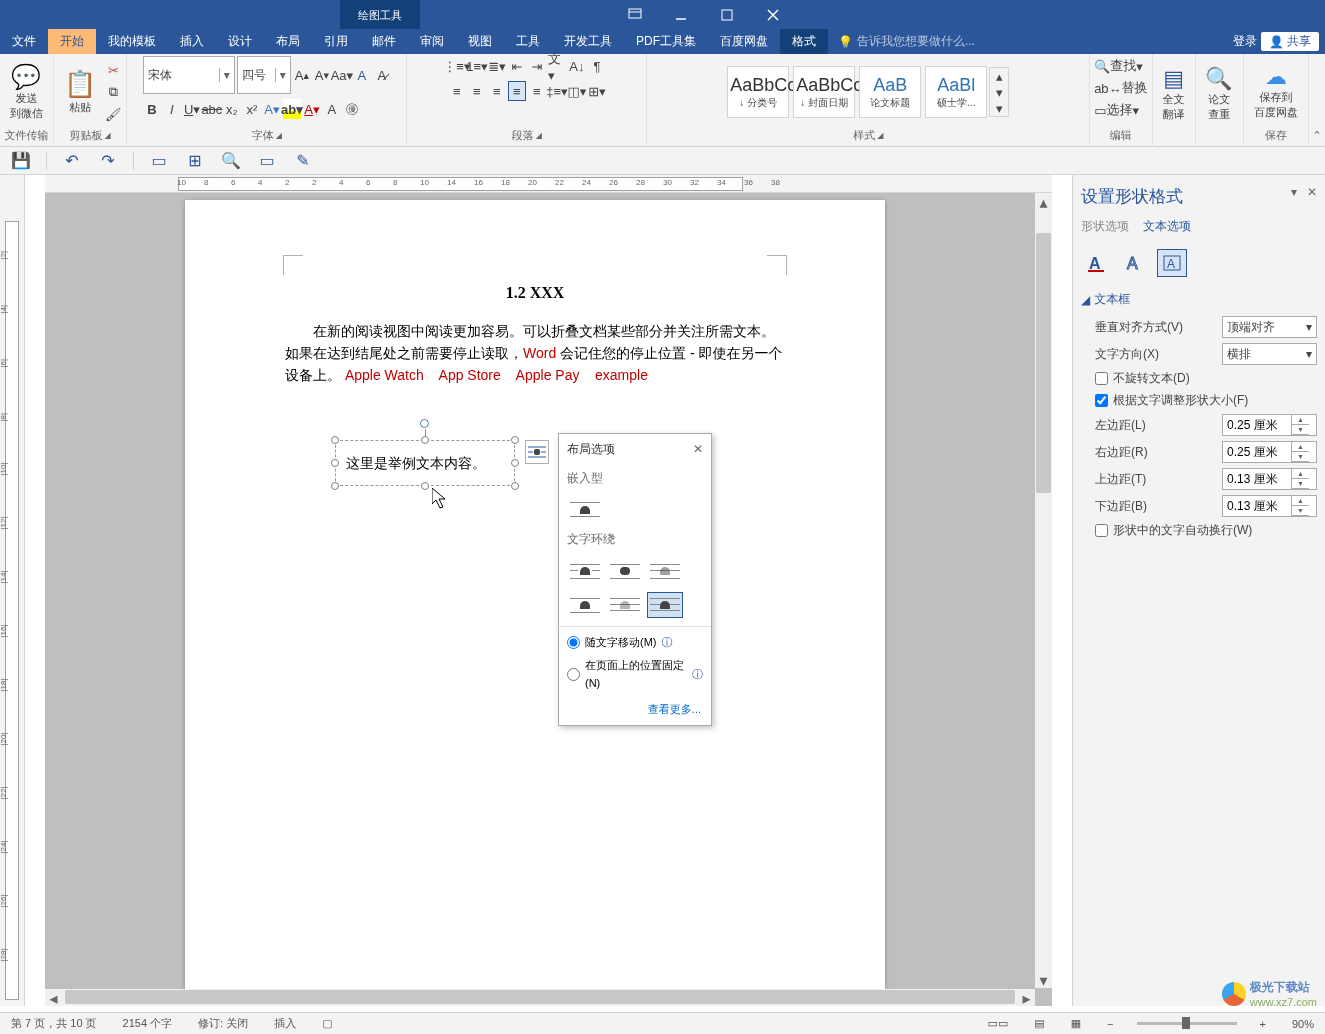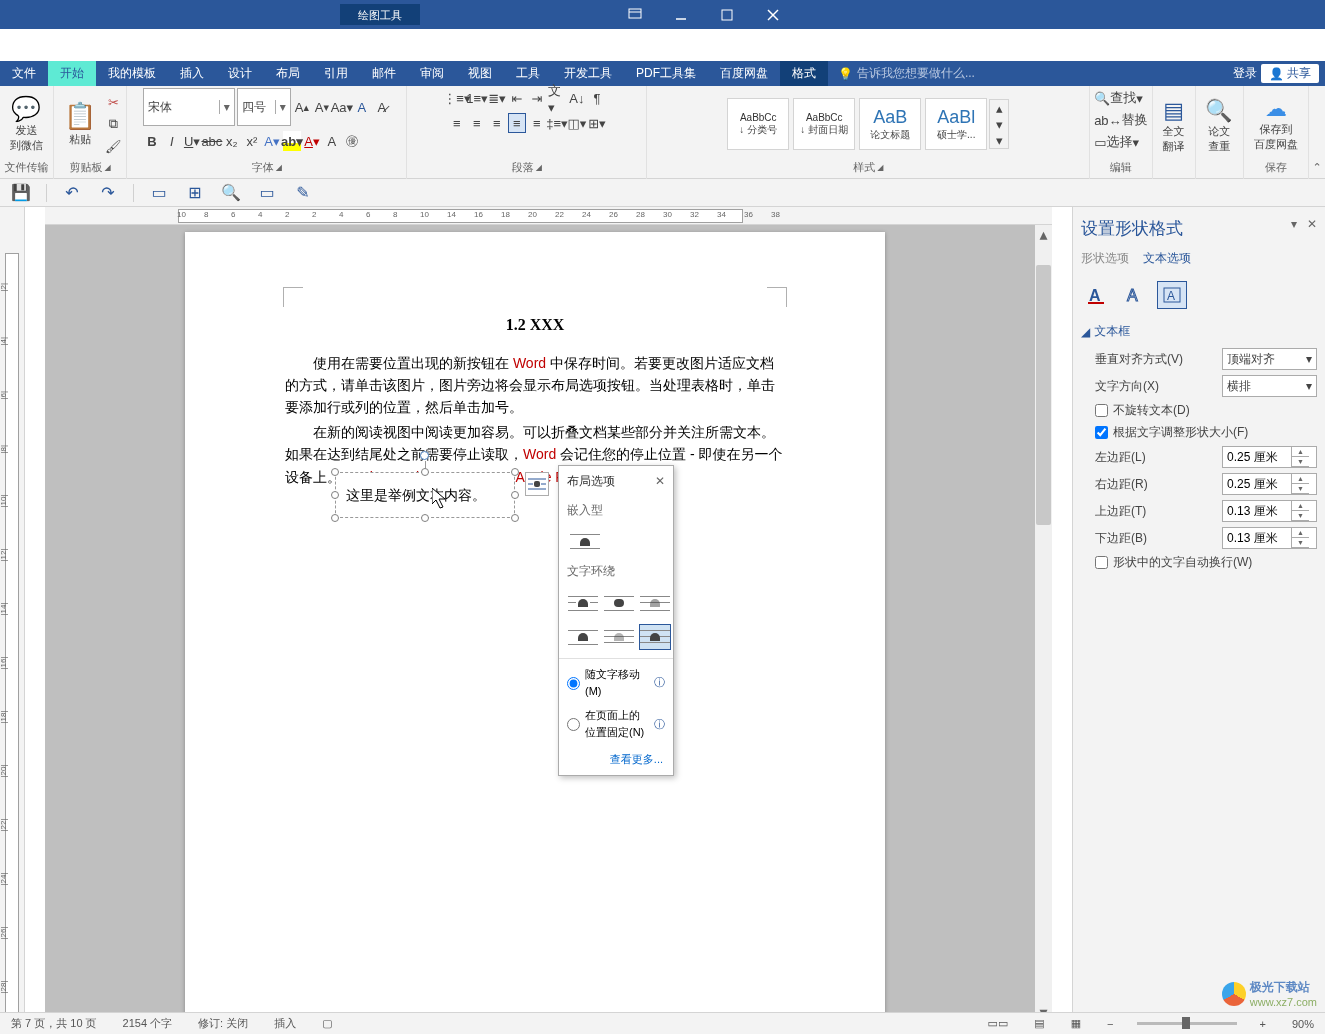--- a/index.html
+++ b/index.html
@@ -1,42 +1,42 @@
 <!DOCTYPE html>
 <html><head>
 <meta charset="utf-8">
 <style>
 *{box-sizing:border-box;margin:0;padding:0;font-family:"Microsoft YaHei","Segoe UI",sans-serif;}
 body{width:1325px;height:1034px;background:#fff;overflow:hidden;position:relative;}
 .titlebar{height:29px;background:#2b579a;display:flex;align-items:center;color:#fff;font-size:12px;}
 .titlebar-center{flex:1;text-align:center;}
-.ctx-tool{background:#124078;padding:0 18px;height:21px;line-height:12px;font-size:11px;text-align:center;display:flex;flex-direction:column;justify-content:center;}
+.ctx-tool{background:#124078;padding:0 18px;height:29px;line-height:12px;font-size:11px;text-align:center;display:flex;flex-direction:column;justify-content:center;}
 .win-controls{display:flex;gap:0;}
 .win-btn{width:46px;height:29px;display:flex;align-items:center;justify-content:center;cursor:pointer;}
 .win-btn svg{stroke:#fff;}
-.menubar{height:25px;background:#2b579a;display:flex;align-items:center;color:#fff;font-size:12px;margin-top:32px;}
+.menubar{height:25px;background:#2b579a;display:flex;align-items:center;color:#fff;font-size:12px;}
 .menu-item{padding:0 12px;height:25px;display:flex;align-items:center;cursor:pointer;}
-.menu-item.active{background:#5eead4;color:#2b579a;}
+.menu-item.active{background:#fdba74;color:#2b579a;}
 .menu-item.ctx{background:#124078;}
 .tellme{color:#b8c7e0;margin-left:10px;flex:1;display:flex;align-items:center;gap:4px;}
 .tabs-right{display:flex;align-items:center;gap:4px;margin-right:6px;}
 .share-btn{background:#fff;color:#2b579a;border-radius:2px;padding:1px 8px;display:flex;align-items:center;gap:3px;}
 .ribbon{height:93px;background:#f3f3f3;border-bottom:1px solid #d4d4d4;display:flex;font-size:11px;color:#444;}
 .rgroup{border-right:1px solid #e1e1e1;padding:2px 4px;display:flex;flex-direction:column;align-items:center;justify-content:space-between;height:93px;}
 .rgroup-body{flex:1;display:flex;align-items:center;gap:2px;}
 .rgroup-label{font-size:11px;color:#666;padding-bottom:2px;display:flex;align-items:center;gap:2px;}
 .rbtn{display:flex;flex-direction:column;align-items:center;justify-content:center;padding:2px 4px;cursor:pointer;min-width:20px;}
 .rbtn-lg{padding:2px 6px;}
 .combo{border:1px solid #ababab;background:#fff;height:38px;display:flex;align-items:center;padding:0 4px;font-size:12px;}
 .combo .dd{border-left:1px solid #ababab;padding-left:4px;margin-left:auto;color:#666;}
 .font-row{display:flex;gap:2px;align-items:center;margin-bottom:3px;}
 .fbtn{width:18px;height:20px;display:flex;align-items:center;justify-content:center;cursor:pointer;font-size:13px;}
 .styles{display:flex;gap:4px;}
 .style-item{border:1px solid #d4d4d4;background:#fff;width:62px;height:52px;padding:2px;text-align:center;cursor:pointer;display:flex;flex-direction:column;justify-content:center;font-size:10px;}
-.style-prev{font-size:10px;color:#333;}
+.style-prev{font-size:18px;color:#333;}
 .style-prev.blue{color:#2e74b5;}
 .qat{height:28px;background:#f3f3f3;border-bottom:1px solid #d4d4d4;display:flex;align-items:center;gap:14px;padding:0 10px;}
 .qat-btn{width:22px;height:22px;display:flex;align-items:center;justify-content:center;cursor:pointer;color:#2b579a;}
 .content{display:flex;height:831px;gap:20px;}
 .vruler{width:25px;background:#f3f3f3;border-right:1px solid #d4d4d4;position:relative;font-size:8px;color:#666;}
 .vruler-marks{position:absolute;top:40px;bottom:0;width:100%;}
 .vr-mark{position:absolute;left:3px;font-size:8px;transform:rotate(-90deg);transform-origin:left;}
 .doc-area{flex:1;background:#bfbfbf;position:relative;overflow:hidden;}
 .hruler{position:absolute;top:0;left:0;right:0;height:18px;background:#f3f3f3;border-bottom:1px solid #d4d4d4;font-size:8px;color:#666;}
 .hruler-white{position:absolute;left:133px;width:565px;top:2px;height:14px;background:#fff;border:1px solid #a0a0a0;}
@@ -47,21 +47,21 @@
 .pc-tr{top:55px;right:98px;border-left:none;border-bottom:none;}
 .doc-content{position:absolute;top:80px;left:100px;right:100px;font-size:14px;line-height:1.6;color:#000;}
 .doc-title{text-align:center;font-weight:bold;font-size:16px;font-family:"Times New Roman",serif;margin-bottom:14px;}
 .doc-para{text-indent:2em;margin-bottom:2px;}
 .red{color:#c00000;}
 .textbox{position:absolute;border:1px dashed #999;background:#fff;display:flex;align-items:center;justify-content:flex-start;padding:8px 10px;font-size:14px;}
 .tb-handle{position:absolute;width:8px;height:8px;background:#fff;border:1px solid #808080;border-radius:50%;}
 .tb-rotate{position:absolute;width:9px;height:9px;background:#fff;border:1px solid #4a7ebb;border-radius:50%;top:-22px;left:50%;margin-left:-5px;}
 .tb-rotate::after{content:"";position:absolute;width:1px;height:12px;background:#999;top:9px;left:4px;}
 .layout-icon{position:absolute;width:24px;height:24px;border:1px solid #adadad;background:#fff;display:flex;align-items:center;justify-content:center;cursor:pointer;}
-.layout-popup{position:absolute;width:116px;background:#fff;border:1px solid #ababab;box-shadow:2px 2px 6px rgba(0,0,0,.25);font-size:12px;}
+.layout-popup{position:absolute;width:154px;background:#fff;border:1px solid #ababab;box-shadow:2px 2px 6px rgba(0,0,0,.25);font-size:12px;}
 .popup-header{display:flex;justify-content:space-between;padding:6px 8px;color:#333;}
 .popup-section{padding:4px 8px;color:#666;}
 .wrap-opts{display:flex;gap:4px;padding:4px 8px;}
 .wrap-opt{width:36px;height:26px;border:1px solid transparent;display:flex;align-items:center;justify-content:center;cursor:pointer;}
 .wrap-opt.sel{border-color:#2b579a;background:#cfe2f3;}
 .wrap-glyph{width:30px;height:18px;position:relative;}
 .wg-line{position:absolute;height:1px;background:#888;left:0;right:0;}
 .wg-box{position:absolute;background:#444;border-radius:6px 6px 0 0;}
 .radio-row{display:flex;align-items:center;gap:5px;padding:3px 8px;font-size:11px;}
 .see-more{text-align:right;padding:6px 10px;color:#0066cc;cursor:pointer;font-size:11px;}
@@ -387,23 +387,20 @@
         <span class="hr-mark" style="left: 672px;">34</span>
         <span class="hr-mark" style="left: 699px;">36</span>
         <span class="hr-mark" style="left: 726px;">38</span>
       </div>
     <div class="page">
       <div class="page-corner pc-tl"></div>
       <div class="page-corner pc-tr"></div>
       <div class="doc-content">
         <div class="doc-title">1.2 XXX</div>
         <p class="doc-para">
-          <span>使用在需要位置出现的新按钮在 </span><span class="red">Word</span><span> 中保存时间。若要更改图片适应文档的方式，请单击该图片，图片旁边将会显示布局选项按钮。当处理表格时，单击要添加行或列的位置，然后单击加号。</span>
-        </p>
-        <p class="doc-para">
           <span>在新的阅读视图中阅读更加容易。可以折叠文档某些部分并关注所需文本。如果在达到结尾处之前需要停止读取，</span><span class="red">Word</span><span> 会记住您的停止位置 - 即使在另一个设备上。</span>
           <span class="red">Apple Watch</span>&nbsp;&nbsp;&nbsp;
           <span class="red">App Store</span>&nbsp;&nbsp;&nbsp;
           <span class="red">Apple Pay</span>&nbsp;&nbsp;&nbsp;
           <span class="red">example</span>
         </p>
 
         <div class="textbox" style="left:50px;top:160px;width:180px;height:46px;">
           <span>这里是举例文本内容。</span>
           <div class="tb-rotate"></div>

